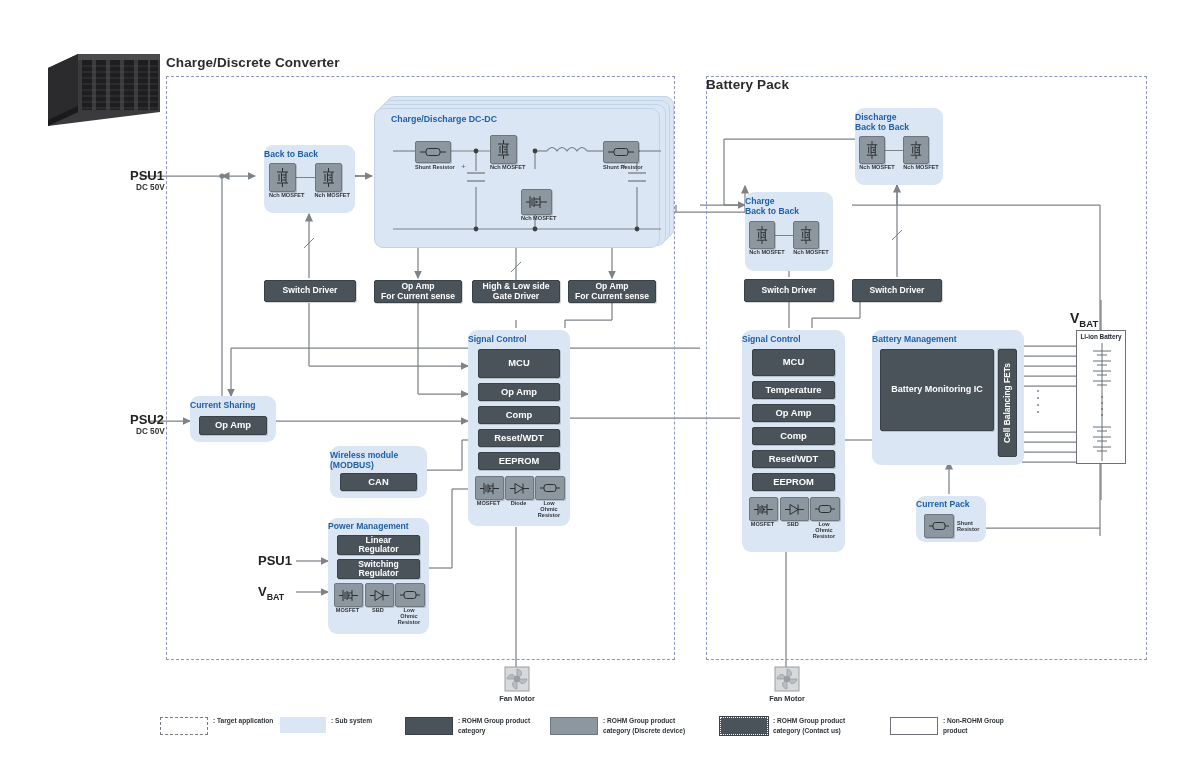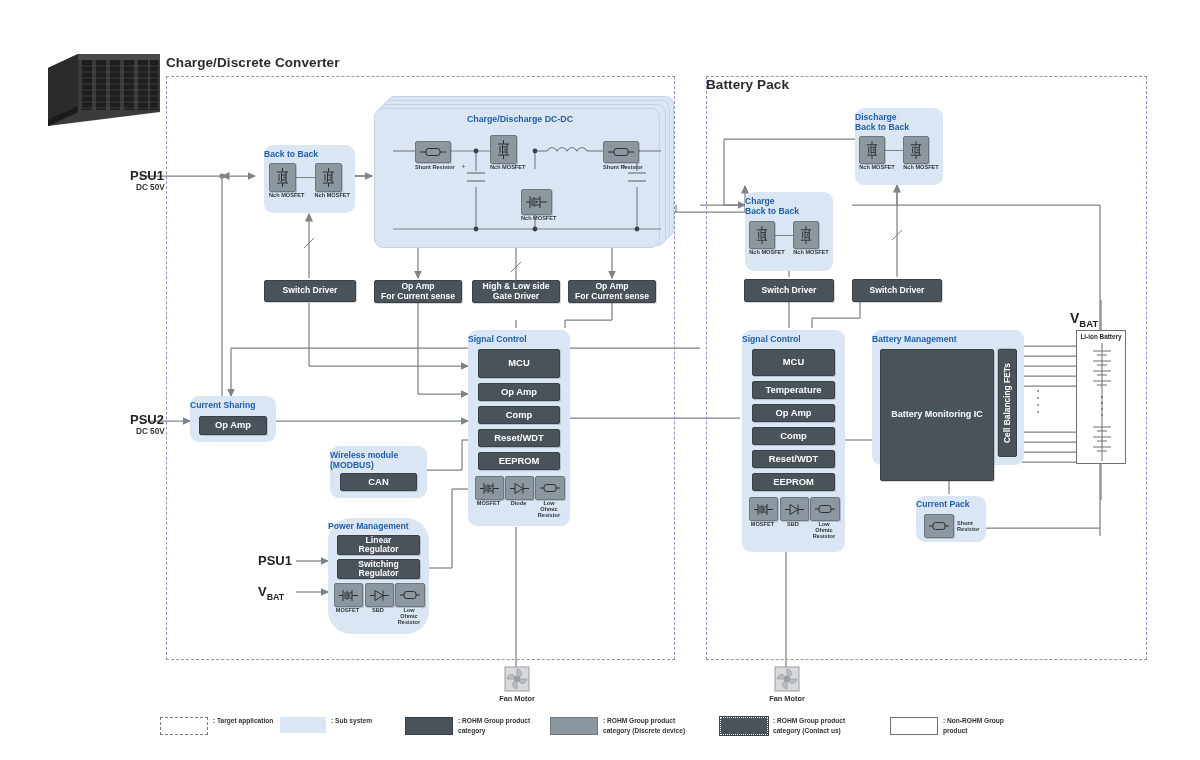--- a/index.html
+++ b/index.html
@@ -267,21 +267,21 @@
         </div>
         <div class="cap">Nch MOSFET</div>
       </div>
     </div>
   </div>
 
   <div class="stack" style="left:386px;top:96px;width:286px;height:140px;"></div>
   <div class="stack" style="left:382px;top:100px;width:286px;height:140px;"></div>
   <div class="stack" style="left:378px;top:104px;width:286px;height:140px;"></div>
   <div class="abs sub" style="left:374px;top:108px;width:286px;height:140px;border:1px solid #c3d3e7;">
-    <div class="sub-title" style="text-align:center;padding:5px 0 0 6px;font-size:8.8px;">Charge/Discharge DC-DC</div>
+    <div class="sub-title" style="text-align:left;padding:5px 0 0 16px;font-size:8.8px;">Charge/Discharge DC-DC</div>
 
     <svg width="286" height="118" viewBox="0 0 286 118" style="position:absolute;left:0;top:22px;">
       <g stroke="#7e8389" stroke-width="1.2" fill="none">
         <line x1="18" y1="20" x2="40" y2="20"></line>
         <line x1="74" y1="20" x2="128" y2="20"></line>
         <line x1="160" y1="20" x2="172" y2="20"></line>
         <path d="M172,20 q5,-7 10,0 q5,-7 10,0 q5,-7 10,0 q5,-7 10,0"></path>
         <line x1="212" y1="20" x2="228" y2="20"></line>
         <line x1="262" y1="20" x2="286" y2="20"></line>
         <line x1="18" y1="98" x2="286" y2="98"></line>
@@ -446,21 +446,21 @@
     <div class="sub-title" style="padding-top:5px;">Current Sharing</div>
     <div class="abs prod lg" style="left:9px;top:20px;width:68px;height:19px;">Op Amp</div>
   </div>
 
   <div class="abs sub" style="left:330px;top:446px;width:97px;height:52px;">
     <div class="sub-title" style="padding-top:5px;white-space:pre-line;">Wireless module
 (MODBUS)</div>
     <div class="abs prod lg" style="left:10px;top:27px;width:77px;height:18px;">CAN</div>
   </div>
 
-  <div class="abs sub" style="left:328px;top:518px;width:101px;height:116px;border-radius:23px;">
+  <div class="abs sub" style="left:328px;top:518px;width:101px;height:116px;">
     <div class="sub-title" style="padding-top:4px;">Power Management</div>
     <div class="abs prod" style="left:9px;top:17px;width:83px;height:20px;white-space:pre-line;">Linear
 Regulator</div>
     <div class="abs prod" style="left:9px;top:41px;width:83px;height:20px;white-space:pre-line;">Switching
 Regulator</div>
     <div class="abs" style="left:6px;top:65px;width:89px;display:flex;justify-content:space-between;">
       <div style="text-align:center;width:27px;">
         <div class="disc" style="width:27px;height:22px;">
           <svg width="21" height="17" viewBox="0 0 21 17">
               <g stroke="#2a2f33" stroke-width="1" fill="none">
@@ -671,21 +671,21 @@
         </div>
         <div class="cap" style="white-space:pre-line;">Low
 Ohmic
 Resistor</div>
       </div>
     </div>
   </div>
 
   <div class="abs sub" style="left:872px;top:330px;width:152px;height:135px;">
     <div class="sub-title" style="padding-top:5px;">Battery Management</div>
-    <div class="abs prod" style="left:8px;top:19px;width:114px;height:132px;font-size:9px;">Battery Monitoring IC</div>
+    <div class="abs prod" style="left:8px;top:19px;width:114px;height:82px;font-size:9px;">Battery Monitoring IC</div>
     <div class="abs prod" style="left:126px;top:19px;width:19px;height:108px;font-size:8.4px;writing-mode:vertical-rl;transform:rotate(180deg);">Cell Balancing FETs</div>
   </div>
 
   <div class="abs sub" style="left:916px;top:496px;width:70px;height:46px;">
     <div class="sub-title" style="padding-top:4px;">Current Pack</div>
     <div class="abs" style="left:8px;top:18px;display:flex;align-items:center;gap:3px;">
       <div class="disc" style="width:28px;height:22px;">
         <svg width="22" height="12" viewBox="0 0 22 12">
             <g stroke="#2a2f33" stroke-width="1" fill="none">
               <line x1="1" y1="6" x2="5" y2="6"></line>

